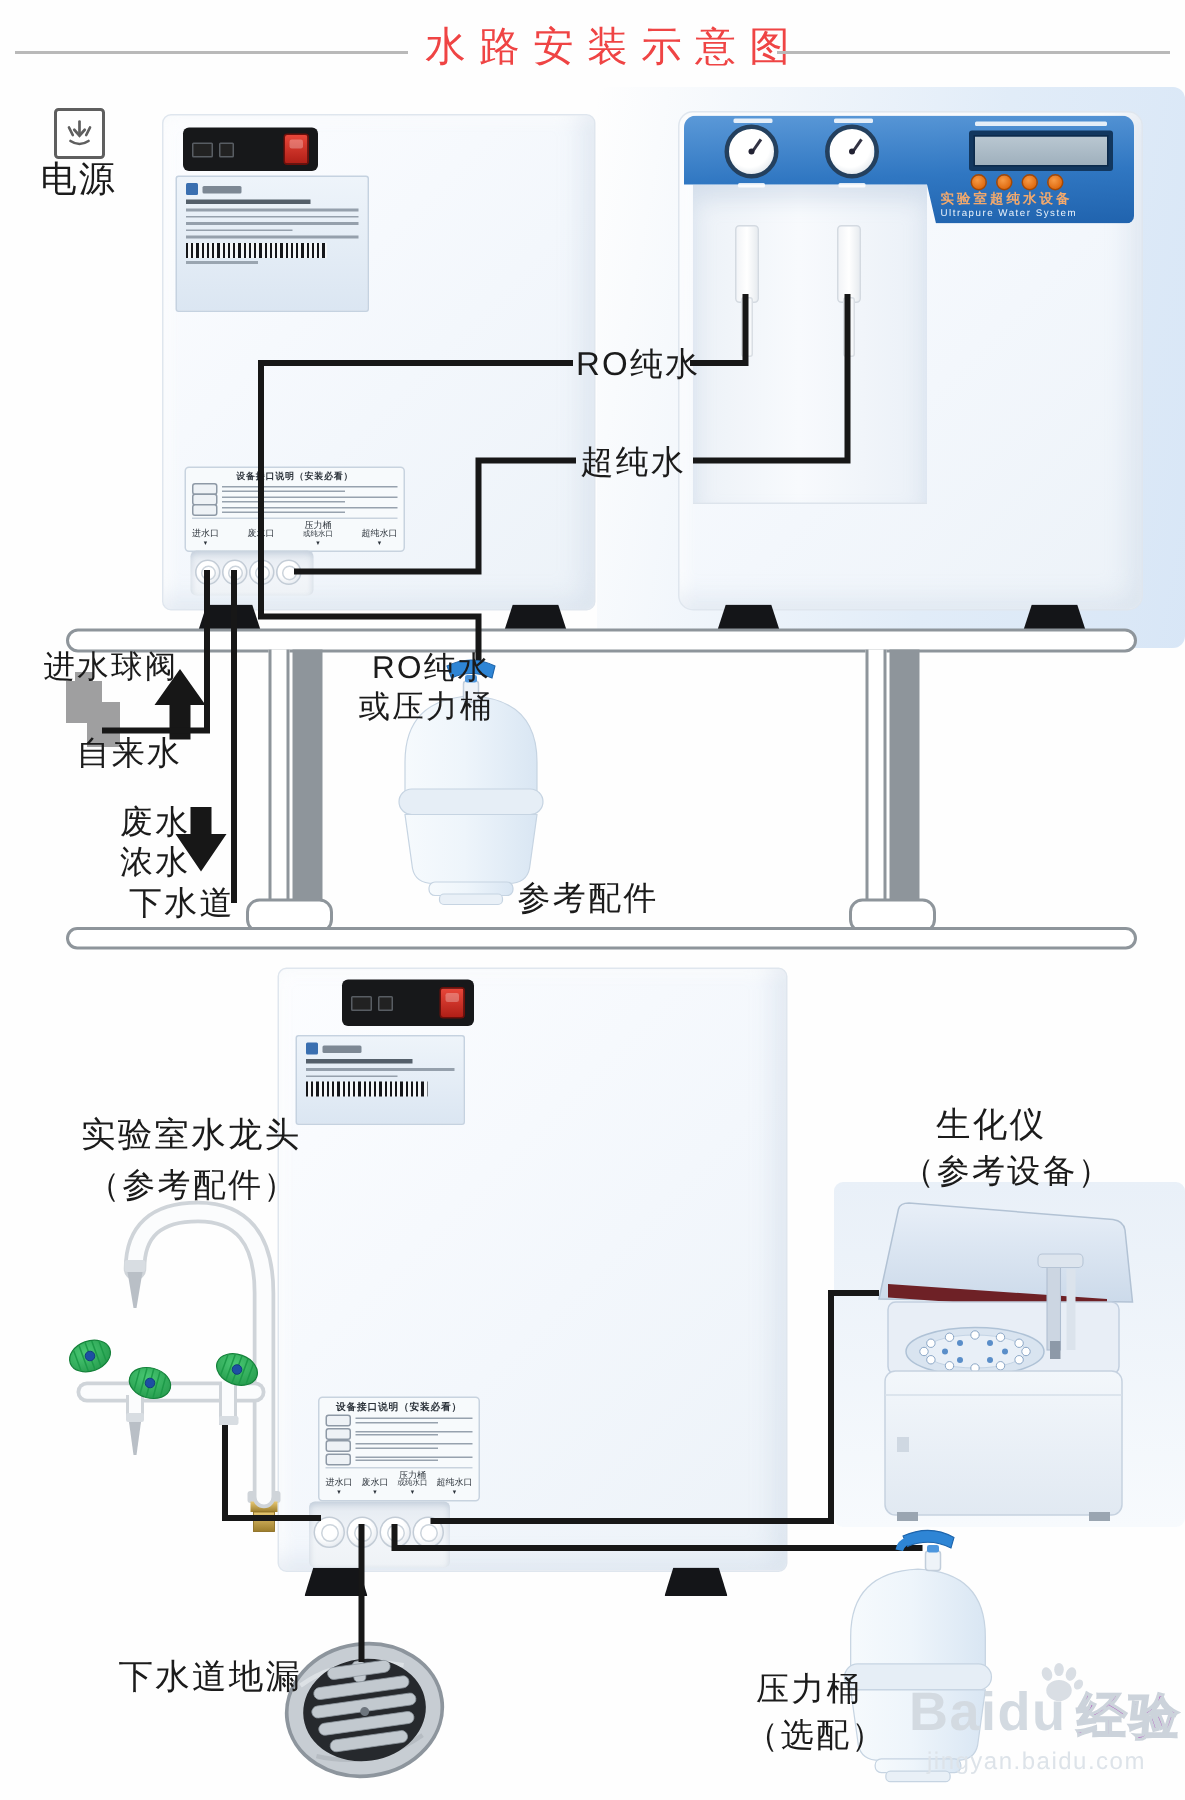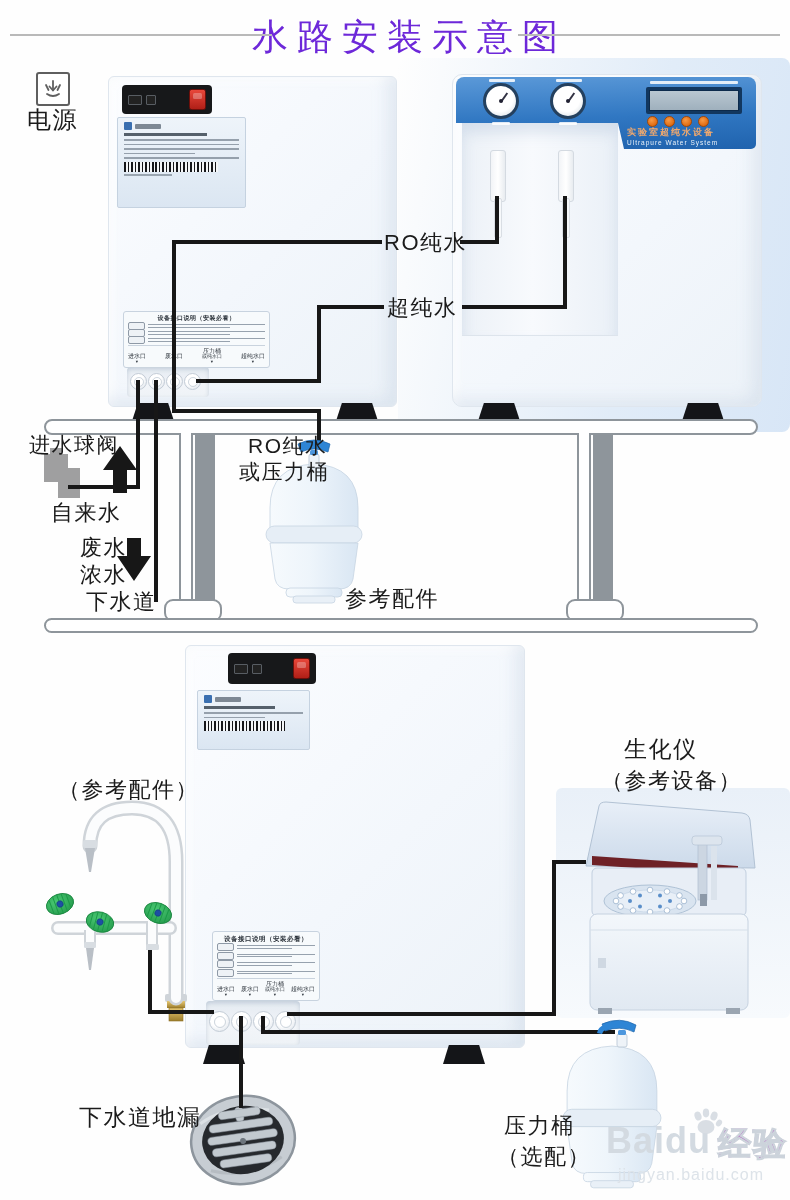--- a/index.html
+++ b/index.html
@@ -61,21 +61,21 @@
   .wm-url{position:absolute;font-size:16px;color:#dde3e9;letter-spacing:1px;}
 </style>
 </head>
 <body>
 
 <div id="canvas">
 
   <div class="wash" style="left:398px;top:58px;width:392px;height:374px;background:linear-gradient(100deg,rgba(233,240,249,0) 0%,rgba(220,233,247,.85) 60%,rgba(214,229,246,.95) 100%);border-radius:8px;"></div>
   <div class="wash" style="left:556px;top:788px;width:234px;height:230px;background:linear-gradient(180deg,#e9f0f8,#f7fafd);border-radius:6px;"></div>
 
-  <div class="lbl" style="left:0;right:0;top:16px;text-align:center;font-size:36px;color:#6d28d9;letter-spacing:9px;padding-left:29px;">水路安装示意图</div>
+  <div class="lbl" style="left:0;right:0;top:16px;text-align:center;font-size:27px;color:#ef4444;letter-spacing:9px;padding-left:29px;">水路安装示意图</div>
   <div class="hline" style="left:10px;top:34px;width:262px;"></div>
   <div class="hline" style="left:518px;top:34px;width:262px;"></div>
 
   <div class="power-box" style="left:36px;top:72px;">
     <svg width="24" height="24" viewBox="0 0 24 24">
         <g fill="none" stroke="#5f5f5f" stroke-width="1.8" stroke-linecap="round">
           <path d="M12 4 V13"></path>
           <path d="M8.5 9.5 L12 13.5 L15.5 9.5"></path>
           <path d="M5 8 L7.5 13"></path>
           <path d="M19 8 L16.5 13"></path>
@@ -398,27 +398,28 @@
       <rect x="-5" y="0" width="10" height="13" rx="2" fill="#eef3f8" stroke="#c2cedb"></rect>
       <path d="M-20 -10 Q-2 -18 14 -9 L12 -2 Q-2 -9 -17 -3 Z" fill="#2e85d5" stroke="#1d64ab" stroke-width=".7"></path>
       <path d="M-18 -9 q-6 2 -7 8 l5 1 q2 -5 6 -5 z" fill="#2e85d5"></path>
       <rect x="-4" y="-4" width="8" height="5" rx="1.5" fill="#4d97de"></rect>
     </g>
   </svg>
 
   <div class="lbl" style="left:384px;top:230px;">RO纯水</div>
   <div class="lbl" style="left:387px;top:295px;">超纯水</div>
   <div class="lbl" style="left:29px;top:433px;font-size:21px;text-align:right;">进水球阀</div>
-  <div class="lbl" style="left:51px;top:500px;">自来水</div>
+  <div class="lbl" style="left:51px;top:489px;">自来水</div>
   <div class="lbl" style="left:80px;top:535px;">废水</div>
   <div class="lbl" style="left:80px;top:562px;">浓水</div>
   <div class="lbl" style="left:86px;top:589px;">下水道</div>
   <div class="lbl" style="left:248px;top:434px;font-size:21px;">RO纯水</div>
   <div class="lbl" style="left:239px;top:460px;font-size:21px;">或压力桶</div>
   <div class="lbl" style="left:345px;top:586px;">参考配件</div>
+  <div class="lbl" style="left:54px;top:743px;font-size:23px;">实验室水龙头</div>
   <div class="lbl" style="left:58px;top:779px;font-family:Liberation Mono, monospace;">（参考配件）</div>
   <div class="lbl" style="left:624px;top:736px;font-size:23px;">生化仪</div>
   <div class="lbl" style="left:601px;top:768px;">（参考设备）</div>
   <div class="lbl" style="left:79px;top:1104px;font-size:23px;">下水道地漏</div>
   <div class="lbl" style="left:504px;top:1113px;">压力桶</div>
   <div class="lbl" style="left:497px;top:1144px;">（选配）</div>
 
   <div class="wm" style="left:606px;top:1112px;width:184px;height:80px;">
     <span class="wm-latin" style="left:0;top:8px;">Baidu</span>
     <svg width="34" height="30" viewBox="0 0 34 30" style="position:absolute;left:84px;top:-4px;opacity:.9;">

